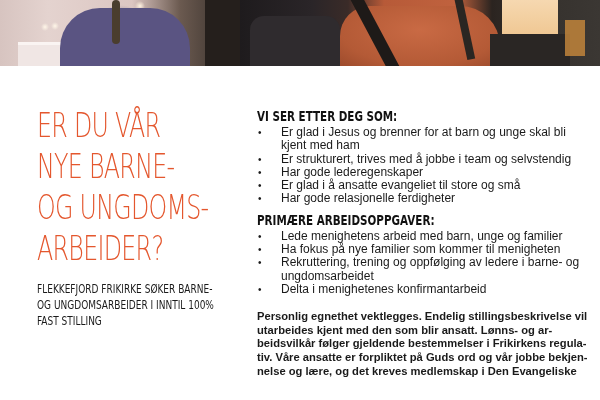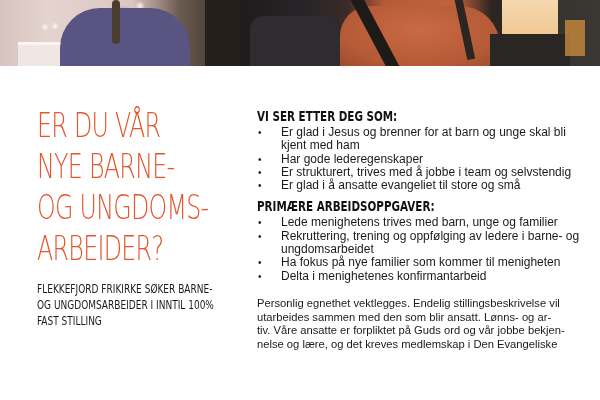--- a/index.html
+++ b/index.html
@@ -109,21 +109,21 @@
       content: "•"; position: absolute; left: 1px; top: 0; font-size: 10px;
     }
     .section2 { margin-top: 6px; }
     .para {
       margin-top: 14px;
       font-family: "Liberation Sans", sans-serif;
       font-size: 11.2px; line-height: 13.6px;
       color: #1a1a1a;
       width: 330px;
     }
-    .para .line { display: block; white-space: nowrap; }
+    .para .line { display: block; white-space: nowrap; font-weight: bold; }
   </style>
 </head>
 <body>
 
 <div class="hero">
   <div class="photo-left">
     <div class="altar"></div>
     <div class="hood"></div>
     <div class="braid"></div>
     <div class="guitarist"></div>
@@ -152,35 +152,37 @@
   <span class="line">FLEKKEFJORD FRIKIRKE SØKER BARNE-</span>
   <span class="line">OG UNGDOMSARBEIDER I INNTIL 100%</span>
   <span class="line">FAST STILLING</span>
 </div>
 
 <div class="right-col">
   <div>
     <h2 class="section-title">VI SER ETTER DEG SOM:</h2>
     <ul class="bullets">
       <li>Er glad i Jesus og brenner for at barn og unge skal bli kjent med ham</li>
+      <li>Er strukturert, trives med å jobbe i team og selvstendig</li>
       <li>Har gode lederegenskaper</li>
-      <li>Er strukturert, trives med å jobbe i team og selvstendig</li>
       <li>Er glad i å ansatte evangeliet til store og små</li>
+      <li>Har gode relasjonelle ferdigheter</li>
     </ul>
   </div>
 
   <div class="section2">
     <h2 class="section-title">PRIMÆRE ARBEIDSOPPGAVER:</h2>
     <ul class="bullets">
-      <li>Lede menighetens trives med barn, unge og familier</li>
+      <li>Lede menighetens arbeid med barn, unge og familier</li>
+      <li>Ha fokus på nye familier som kommer til menigheten</li>
       <li>Rekruttering, trening og oppfølging av ledere i barne- og ungdomsarbeidet</li>
-      <li>Ha fokus på nye familier som kommer til menigheten</li>
       <li>Delta i menighetenes konfirmantarbeid</li>
     </ul>
   </div>
 
   <p class="para">
     <span class="line">Personlig egnethet vektlegges. Endelig stillingsbeskrivelse vil</span>
-    <span class="line">utarbeides sammen med den som blir ansatt. Lønns- og ar-</span>
+    <span class="line">utarbeides kjent med den som blir ansatt. Lønns- og ar-</span>
+    <span class="line">beidsvilkår følger gjeldende bestemmelser i Frikirkens regula-</span>
     <span class="line">tiv. Våre ansatte er forpliktet på Guds ord og vår jobbe bekjen-</span>
     <span class="line">nelse og lære, og det kreves medlemskap i Den Evangeliske</span>
   </p>
 </div>
 
 </body></html>

